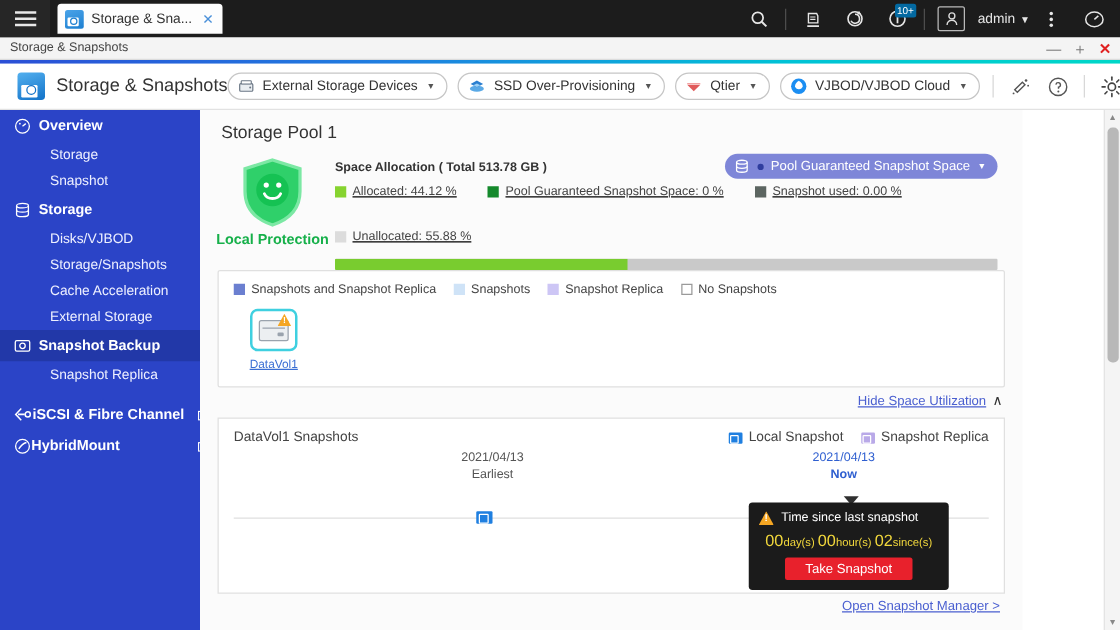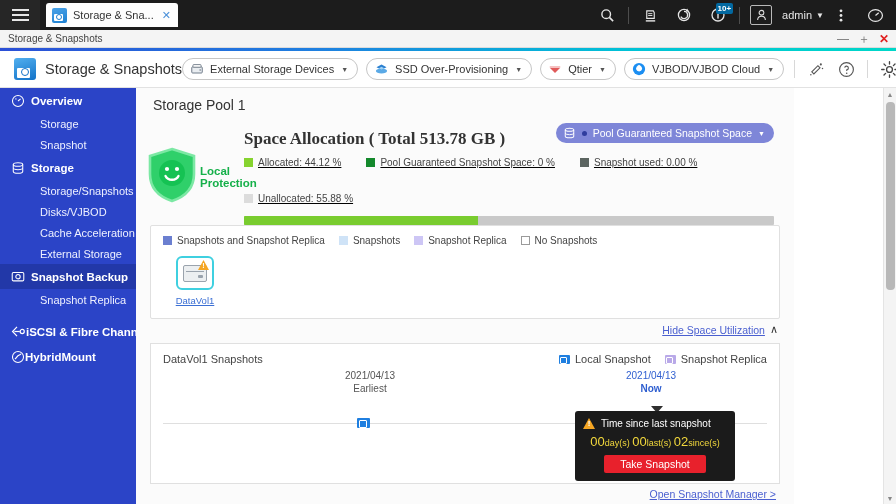--- a/index.html
+++ b/index.html
@@ -46,21 +46,21 @@
 
   .dt-right { margin-left: auto; display: flex; align-items: center; height: 30px; padding-right: 4px; }
   .dt-ico {
     width: 34px; height: 30px; display: flex; align-items: center; justify-content: center;
     cursor: pointer; position: relative; color: #e6e6e6;
   }
   .dt-sep { width: 1px; height: 17px; background: #4d4d4d; margin: 0 4px; }
   .badge {
     position: absolute; top: 3px; right: 2px; background: #0369a1; color: #fff;
     font-size: 8px; line-height: 9px; padding: 1px 2px; border-radius: 2px;
-    font-weight: bold;
+    font-weight: normal;
   }
   .avatar-box {
     width: 22px; height: 20px; border: 1px solid #b9b9b9; border-radius: 2px;
     display: flex; align-items: center; justify-content: center;
   }
   .admin-name { color: #e6e6e6; font-size: 11px; padding: 0 4px; cursor: pointer; }
   .caret-w { font-size: 8px; color: #e6e6e6; }
 
   
   .win-strip {
@@ -125,34 +125,34 @@
   .nav-group.sel { background: #2238a8; }
   .nav-link {
     display: flex; align-items: center; height: 25px; padding-left: 11px;
     color: #fff; font-size: 11.5px; font-weight: bold; cursor: pointer;
   }
   .nav-link .ext { margin-left: auto; padding-right: 10px; font-size: 10px; }
   .nav-spacer { height: 9px; }
 
   
   .content {
-    position: absolute; top: 88px; left: 136px; width: 658px; height: 416px;
+    position: absolute; top: 88px; left: 160px; width: 658px; height: 416px;
     background: #fbfbfb; overflow: hidden;
   }
   .pool-title { font-size: 14px; color: #333; padding: 9px 0 6px 17px; }
 
   .pool-row { display: flex; padding: 0 14px 0 8px; }
   .prot-col {
-    width: 100px; display: flex; align-items: center;
+    width: 100px; display: flex; flex-direction: column; align-items: center;
     padding-top: 6px; flex: 0 0 auto;
   }
   .prot-label { font-size: 11.5px; color: #16b04a; font-weight: bold; margin-top: 3px; }
 
   .alloc-col { flex: 1; padding-top: 10px; position: relative; }
-  .alloc-title { font-size: 17px; color: #333; font-weight: bold; font-family: Liberation Serif, serif; }
+  .alloc-title { font-size: 10px; color: #333; font-weight: bold; }
   .legend-row { display: flex; align-items: center; gap: 25px; margin-top: 8px; flex-wrap: wrap; text-decoration: underline; }
   .lg { display: flex; align-items: center; gap: 5px; font-size: 10px; color: #444; }
   .sw { width: 9px; height: 9px; flex: 0 0 auto; }
   .gtd-btn {
     position: absolute; right: 6px; top: 4px;
     display: flex; align-items: center; gap: 6px;
     background: #7e86d8; color: #fff; border-radius: 11px;
     height: 20px; padding: 0 9px 0 7px; font-size: 10.5px; cursor: pointer; white-space: nowrap;
   }
   .gtd-btn .dot { width: 5px; height: 5px; border-radius: 50%; background: #2f3d9e; }
@@ -478,24 +478,24 @@
       <svg width="14" height="14" viewBox="0 0 16 16">
           <ellipse cx="8" cy="4" rx="5.4" ry="2" fill="none" stroke="#fff" stroke-width="1.2"></ellipse>
           <path d="M2.6 4 v8 a5.4 2 0 0 0 10.8 0 V4" fill="none" stroke="#fff" stroke-width="1.2"></path>
           <path d="M2.6 8 a5.4 2 0 0 0 10.8 0" fill="none" stroke="#fff" stroke-width="1.1"></path>
         </svg>
     </span>
     <span class="gl">Storage</span>
     <span class="chev">∧</span>
   </div>
   <div class="nav-item">
+    <span>Disks/VJBOD</span>
+  </div>
+  <div class="nav-item">
     <span>Storage/Snapshots</span>
-  </div>
-  <div class="nav-item">
-    <span>Disks/VJBOD</span>
   </div>
   <div class="nav-item">
     <span>Cache Acceleration</span>
   </div>
   <div class="nav-item">
     <span>External Storage</span>
   </div>
 
   <div class="nav-group sel">
     <span class="gi">
@@ -673,21 +673,21 @@
     <div class="tl-marker"></div>
     <div class="pointer-caret"></div>
 
     <div class="tip">
       <div class="tip-head">
         <span class="tip-warn"></span>
         <span class="tip-title">Time since last snapshot</span>
       </div>
       <div class="tip-time">
         <b>00</b><span>day(s)</span>
-        <b>00</b><span>last(s)</span>
+        <b>00</b><span>hour(s)</span>
         <b>02</b><span>since(s)</span>
       </div>
       <button class="tip-btn">Take Snapshot</button>
     </div>
   </div>
 
   <div class="open-mgr">Open Snapshot Manager &gt;</div>
 </div>
 
 <div class="vscroll">

